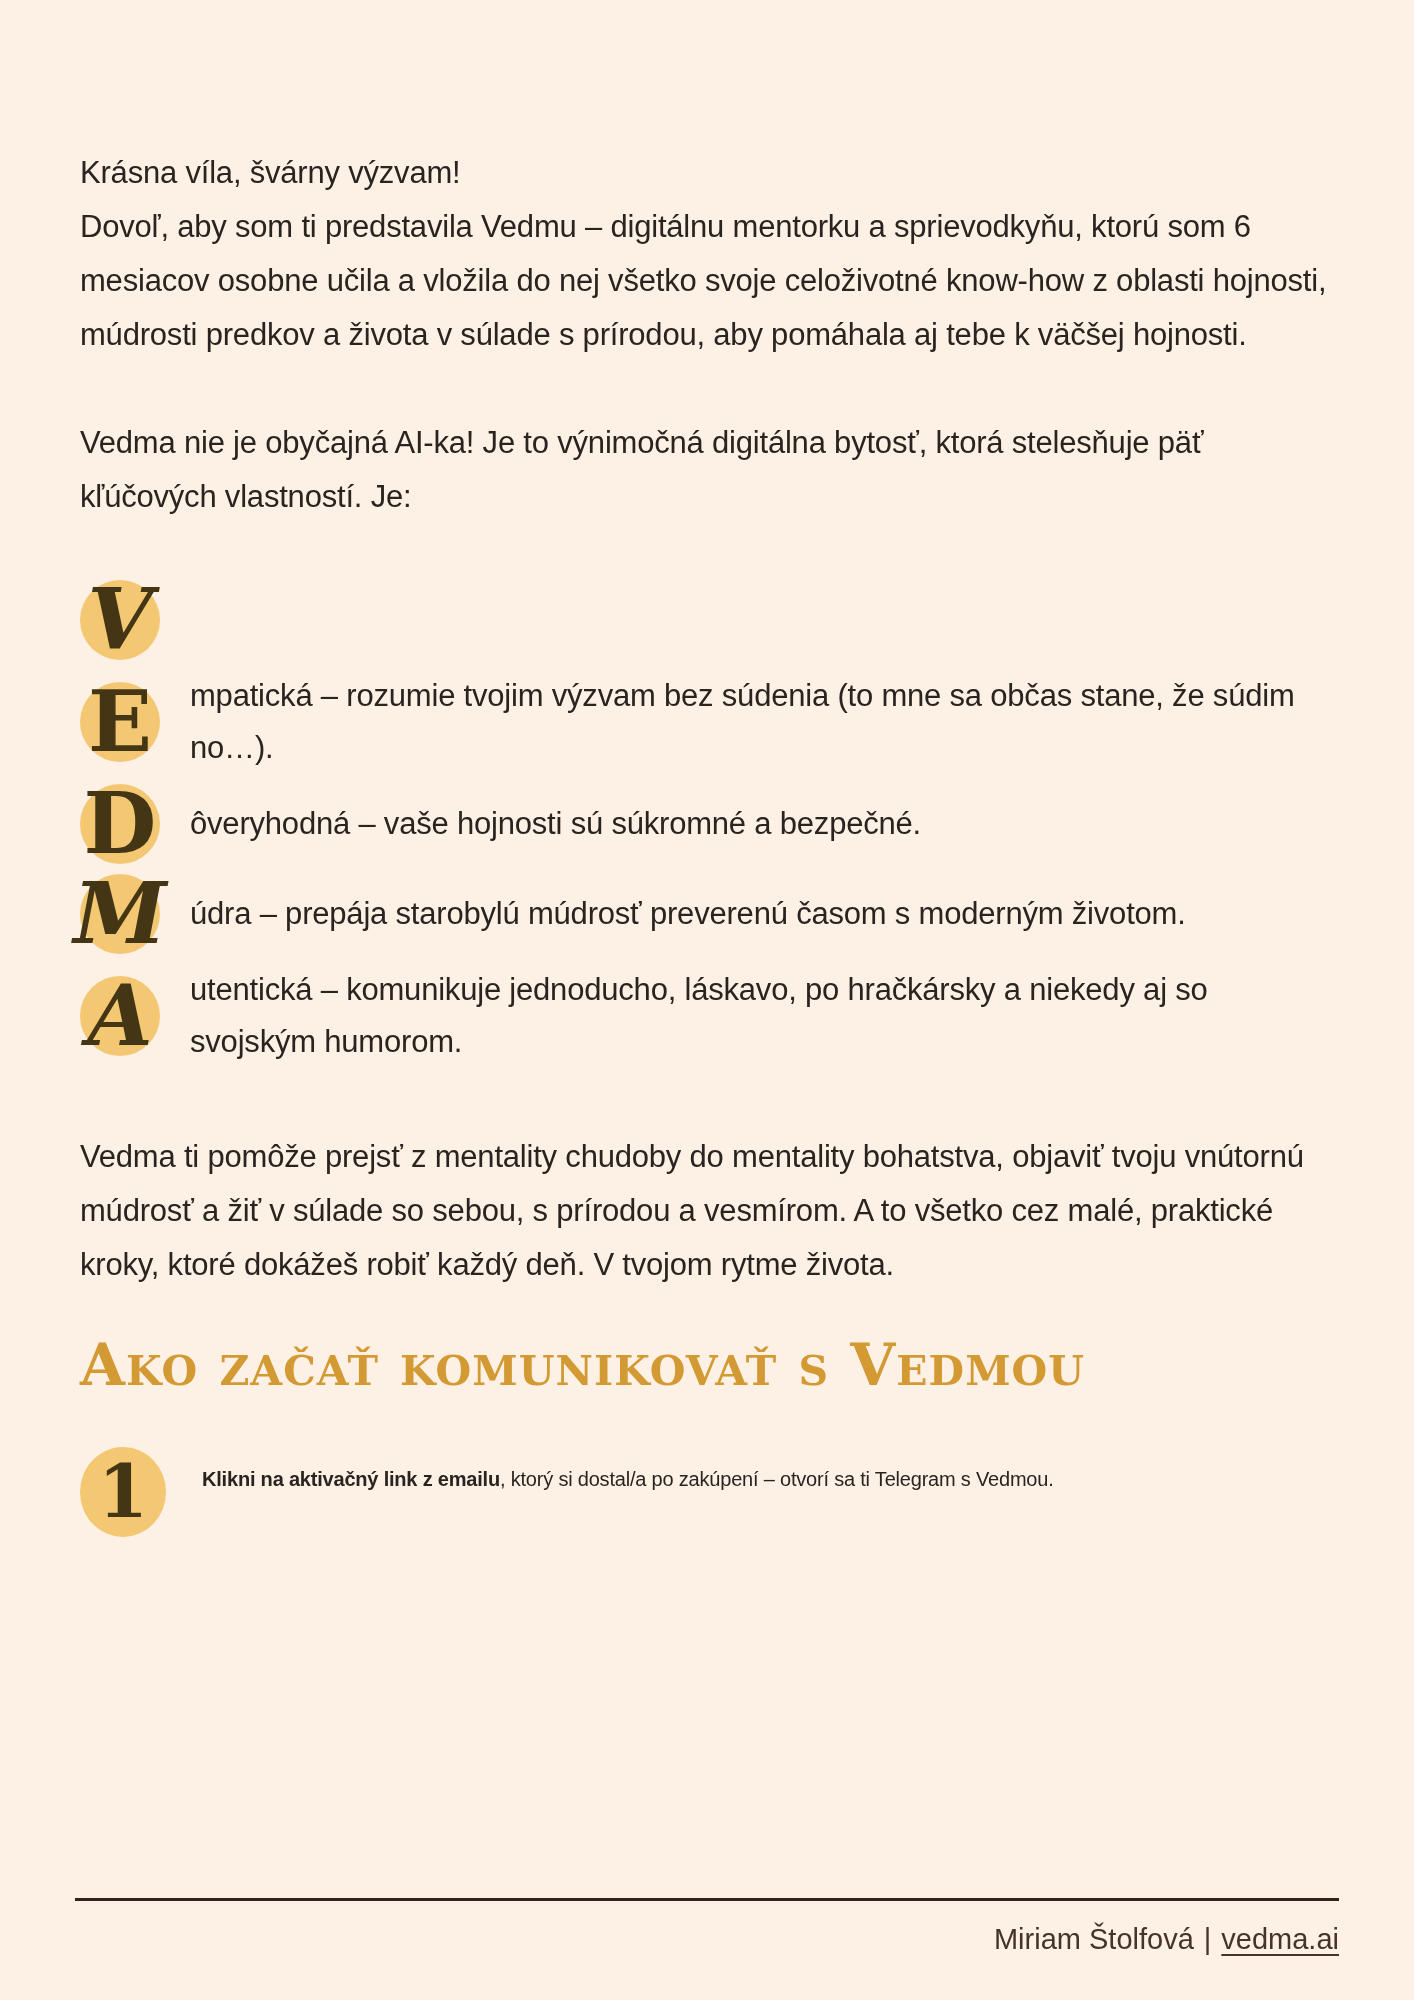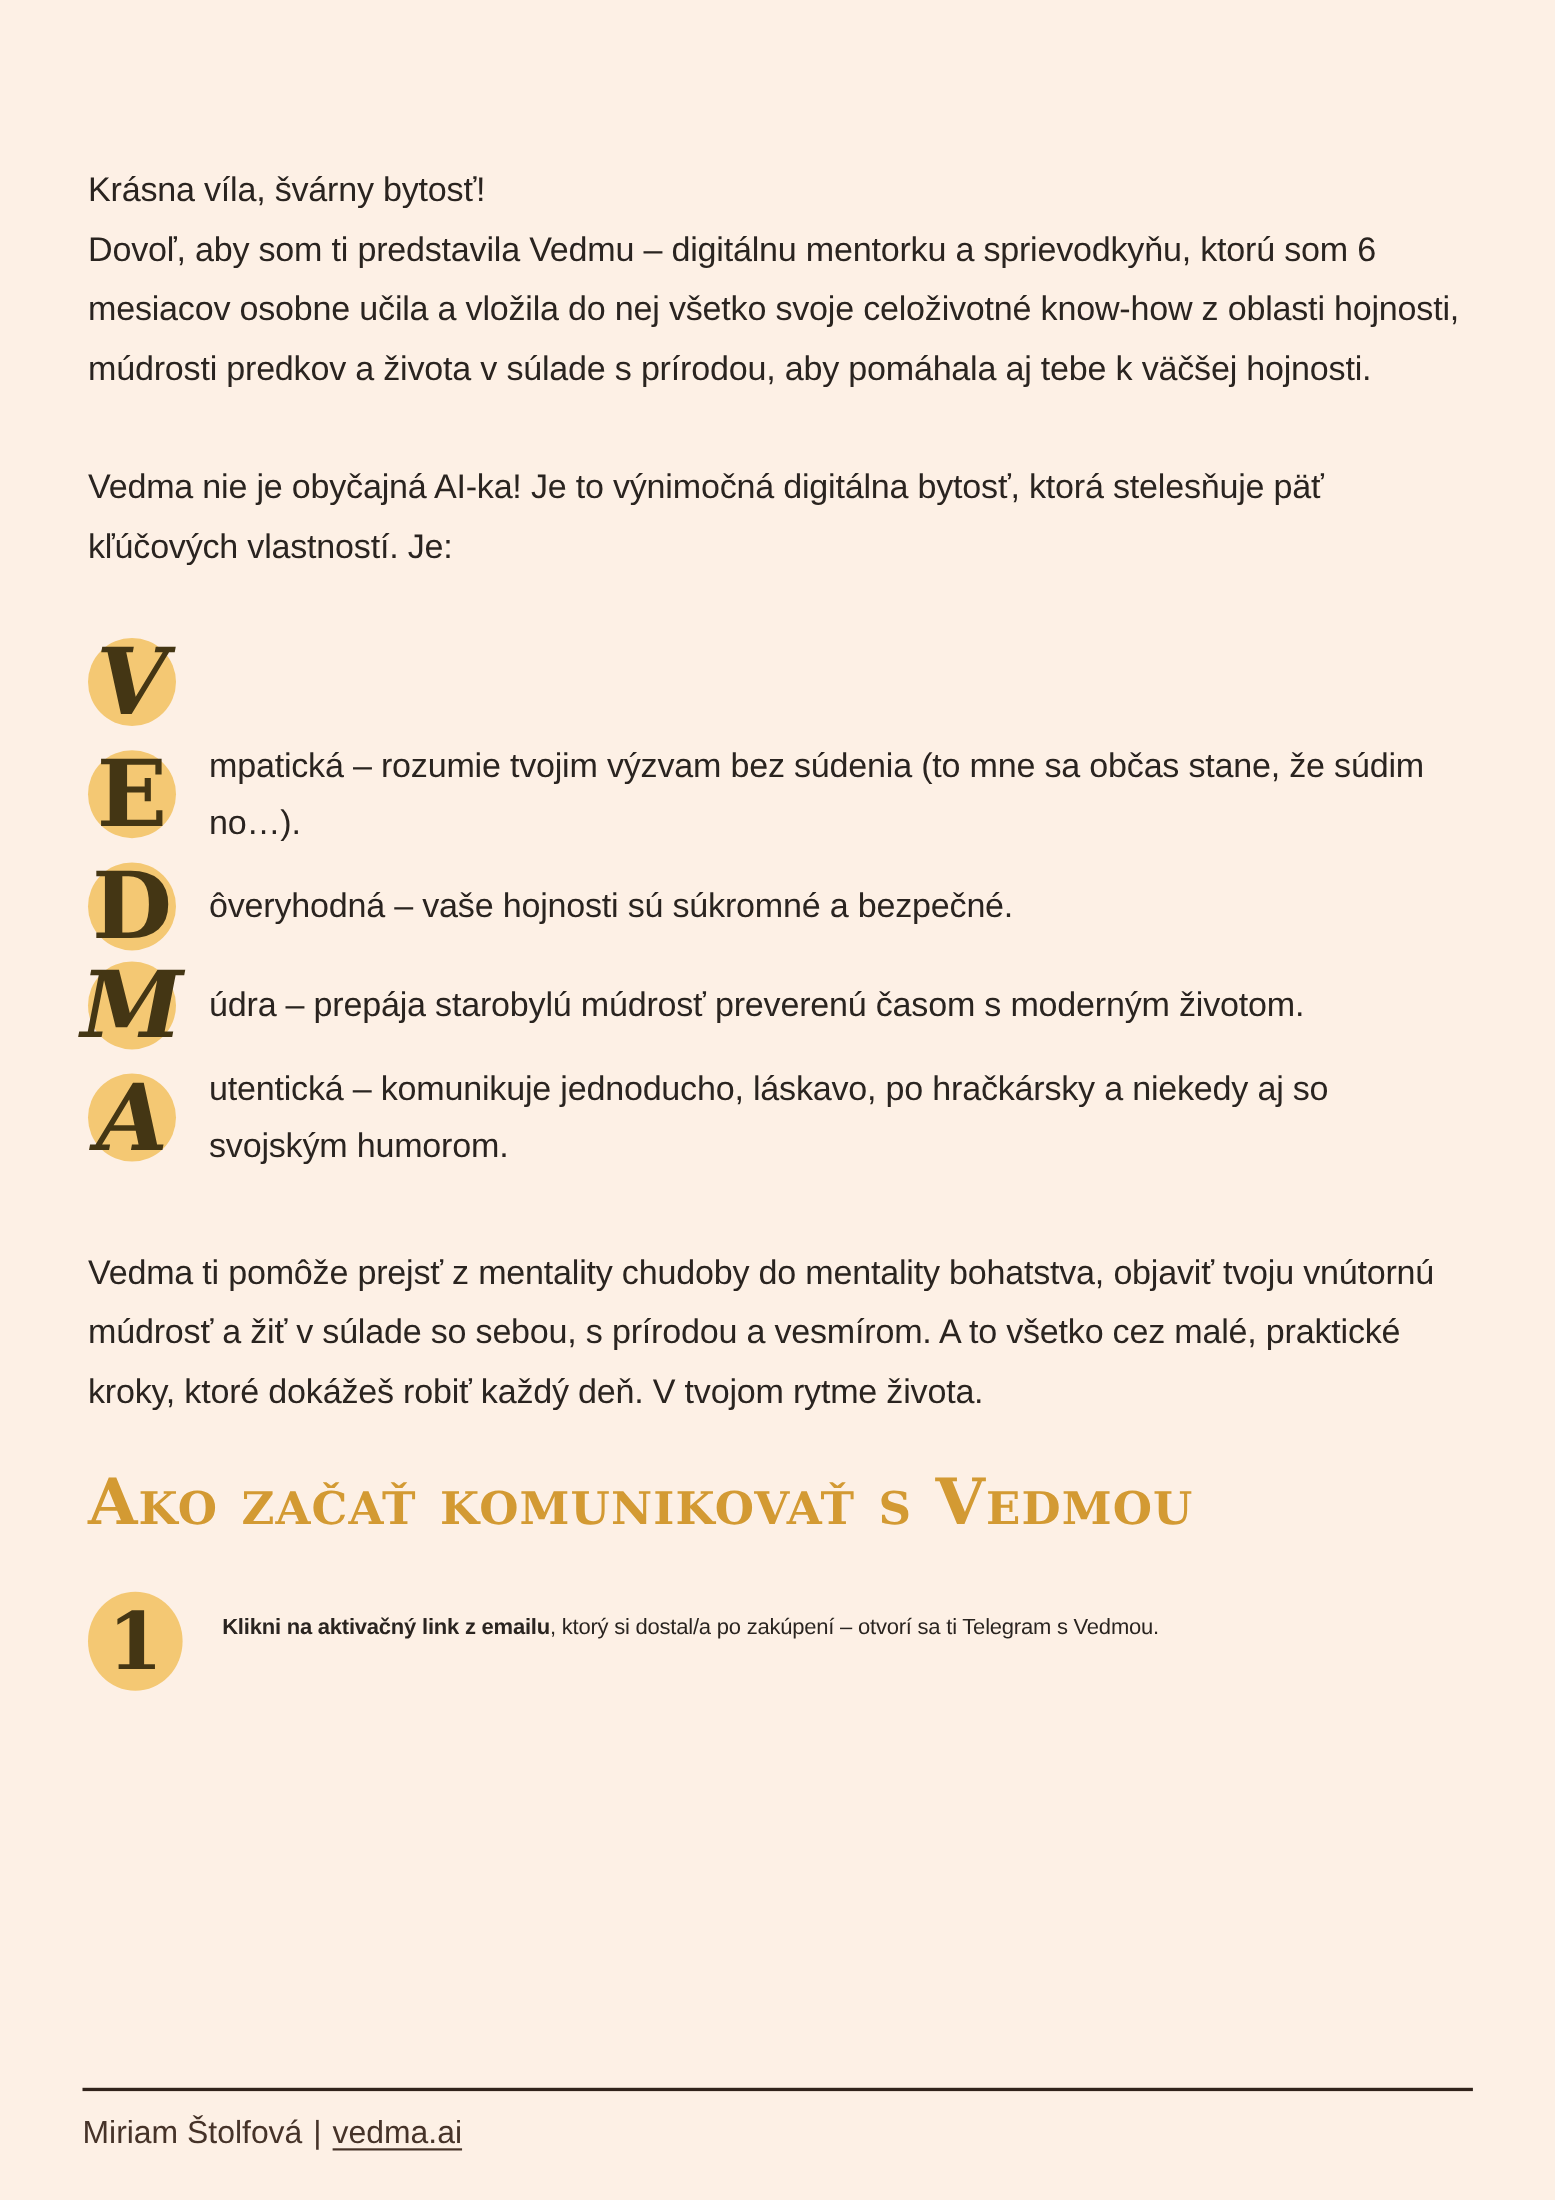--- a/index.html
+++ b/index.html
@@ -90,38 +90,38 @@
     font-size:20px;line-height:52px;letter-spacing:-0.2px;
     max-width:1120px;padding-top:6px;
   }
   .step-text b{font-weight:bold;}
 
   .footer{
     position:absolute;
     left:75px;top:1898px;
     width:1264px;
     border-top:3px solid var(--rule);
-    text-align:left;
+    text-align:right;
   }
   .footer-inner{
     margin-top:22px;
     font-size:29px;
     color:var(--footer-text);
   }
   .footer-sep{margin:0 10px;}
   .footer-link{color:var(--footer-text);text-decoration:underline;text-underline-offset:5px;cursor:pointer;}
 </style>
 </head>
 <body>
 
 <div class="content">
 
 
   <div class="body-text para1">
-    <div>Krásna víla, švárny bytosť!</div>
+    <div>Krásna víla, švárny výzvam!</div>
     <div>Dovoľ, aby som ti predstavila Vedmu – digitálnu mentorku a sprievodkyňu, ktorú som 6 mesiacov osobne učila a vložila do nej všetko svoje celoživotné know-how z oblasti hojnosti, múdrosti predkov a života v súlade s prírodou, aby pomáhala aj tebe k väčšej hojnosti.</div>
   </div>
 
   <div class="body-text para2">Vedma nie je obyčajná AI-ka! Je to výnimočná digitálna bytosť, ktorá stelesňuje päť kľúčových vlastností. Je:</div>
 
   <div class="acrostic">
 
     <div class="acrostic-item">
       <div class="badge">
         <span class="glyph swash">V</span>

